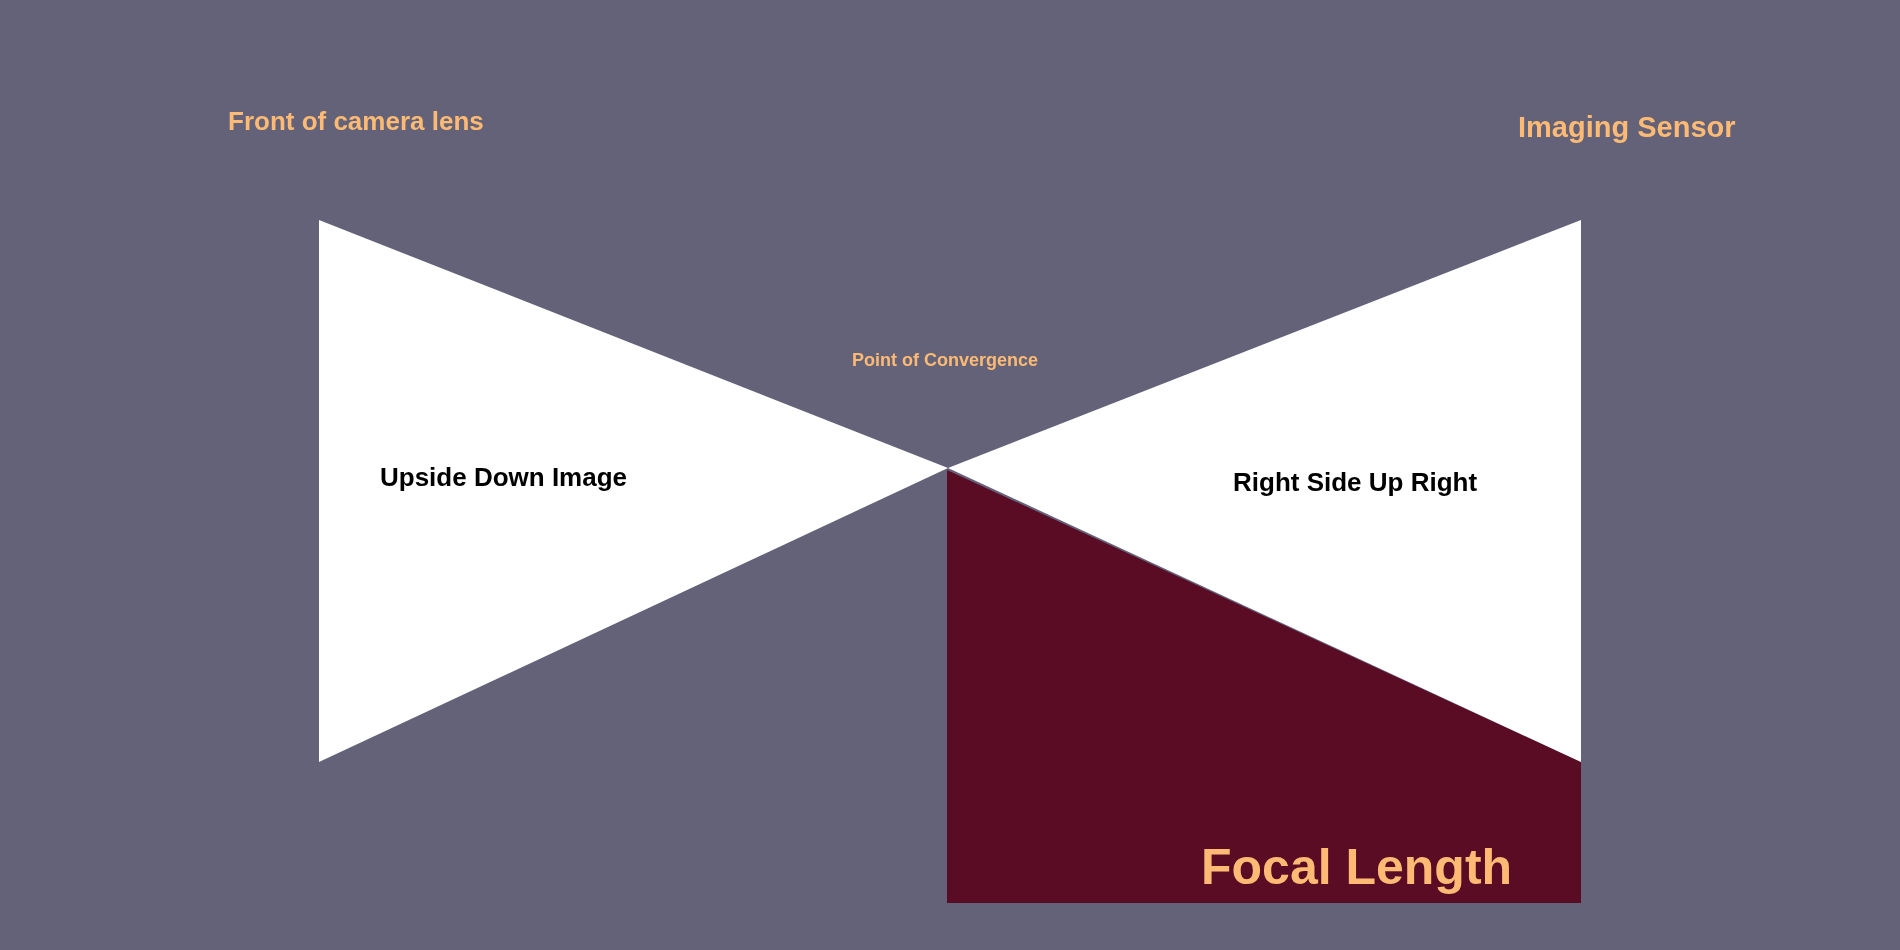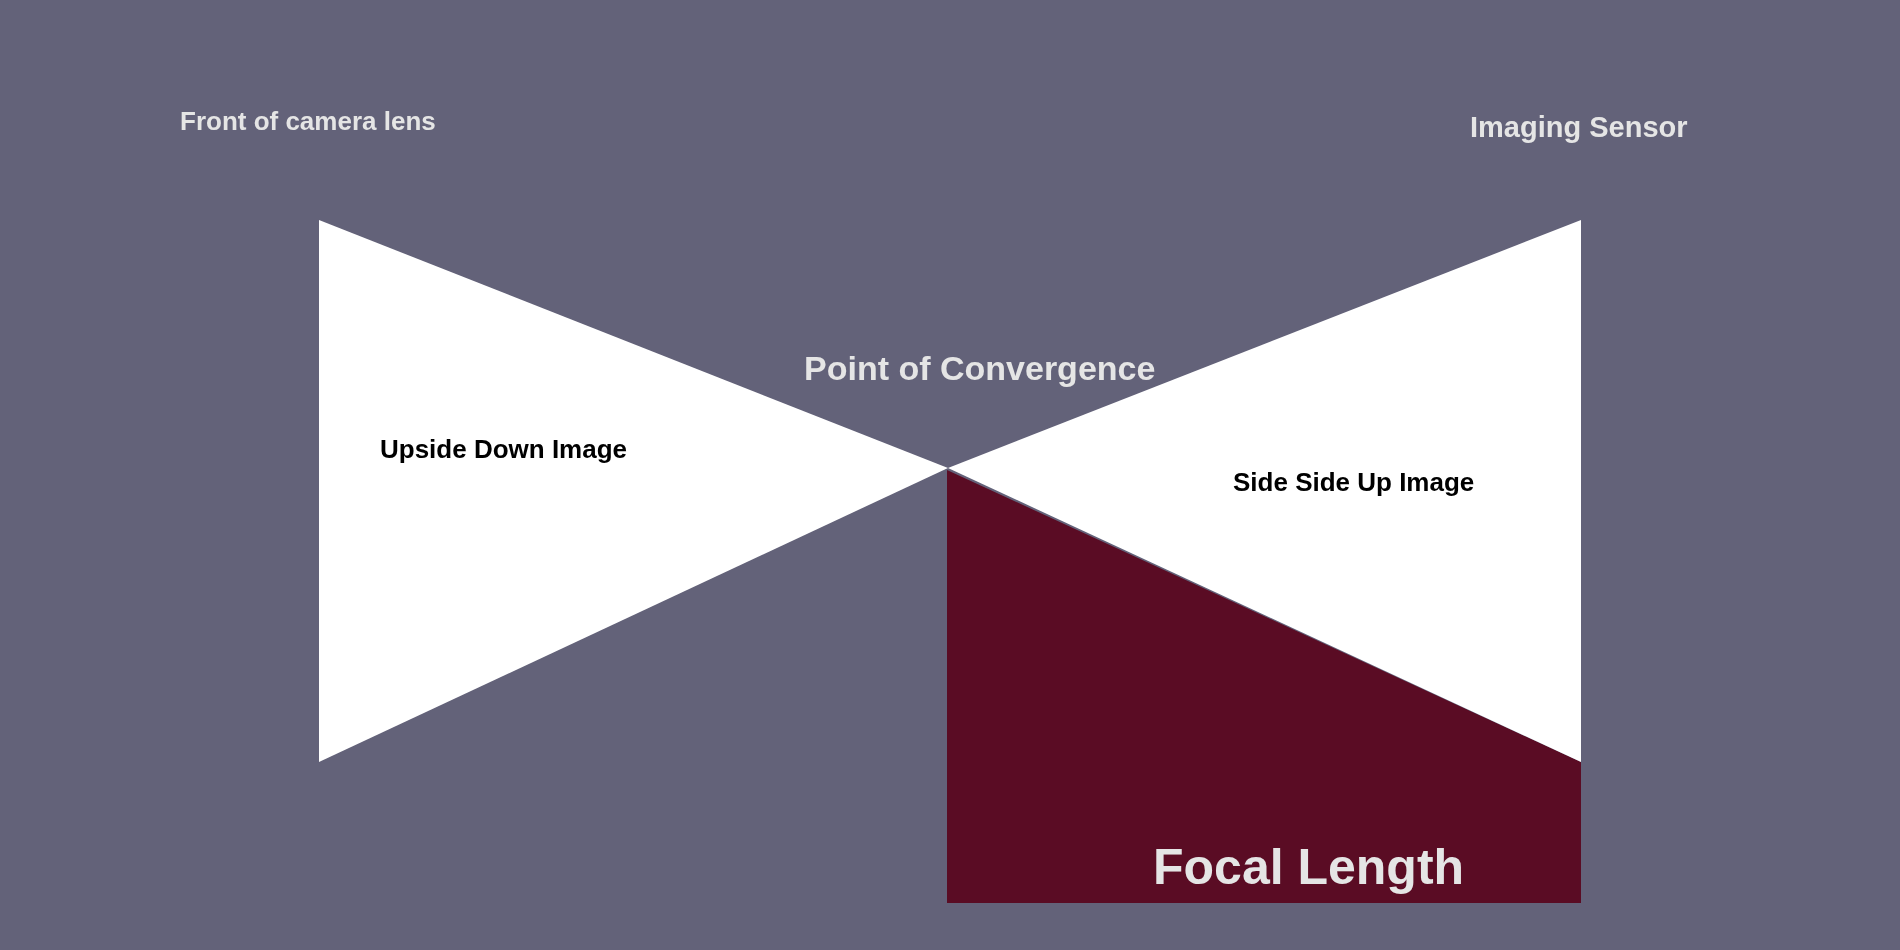--- a/index.html
+++ b/index.html
@@ -1,29 +1,29 @@
 <!DOCTYPE html>
 <html><head>
 <meta charset="utf-8">
 <style>
   html, body { margin: 0; padding: 0; }
   body { width: 1900px; height: 950px; background: #636279; position: relative; overflow: hidden;
          font-family: "Liberation Sans", sans-serif; }
   svg.diagram { position: absolute; left: 0; top: 0; }
   .lbl { position: absolute; font-weight: bold; white-space: nowrap; line-height: 1; }
-  .white { color: #e5e5e5; }
+  .white { color: #fdba74; margin-left: 48px; }
   .black { color: #000000; }
 </style>
 </head>
 <body>
 
 <svg class="diagram" width="1900" height="950" viewBox="0 0 1900 950">
   <polygon points="947,470 1581,762 1581,903 947,903" fill="#5a0c24"></polygon>
   <polygon points="319,220 319,762 948,468" fill="#ffffff"></polygon>
   <polygon points="1581,220 1581,762 948,468" fill="#ffffff"></polygon>
 </svg>
 
 <div class="lbl white" style="left:180px; top:108px; font-size:26px;">Front of camera lens</div>
 <div class="lbl white" style="left:1470px; top:113px; font-size:29px;">Imaging Sensor</div>
-<div class="lbl white" style="left:804px; top:351px; font-size:34px;">Point of Convergence</div>
-<div class="lbl black" style="left:380px; top:436px; font-size:26px;">Upside Down Image</div>
-<div class="lbl black" style="left:1233px; top:469px; font-size:26px;">Side Side Up Image</div>
+<div class="lbl white" style="left:804px; top:351px; font-size:18px;">Point of Convergence</div>
+<div class="lbl black" style="left:380px; top:464px; font-size:26px;">Upside Down Image</div>
+<div class="lbl black" style="left:1233px; top:469px; font-size:26px;">Right Side Up Right</div>
 <div class="lbl white" style="left:1153px; top:842px; font-size:50px;">Focal Length</div>
 
 </body></html>

